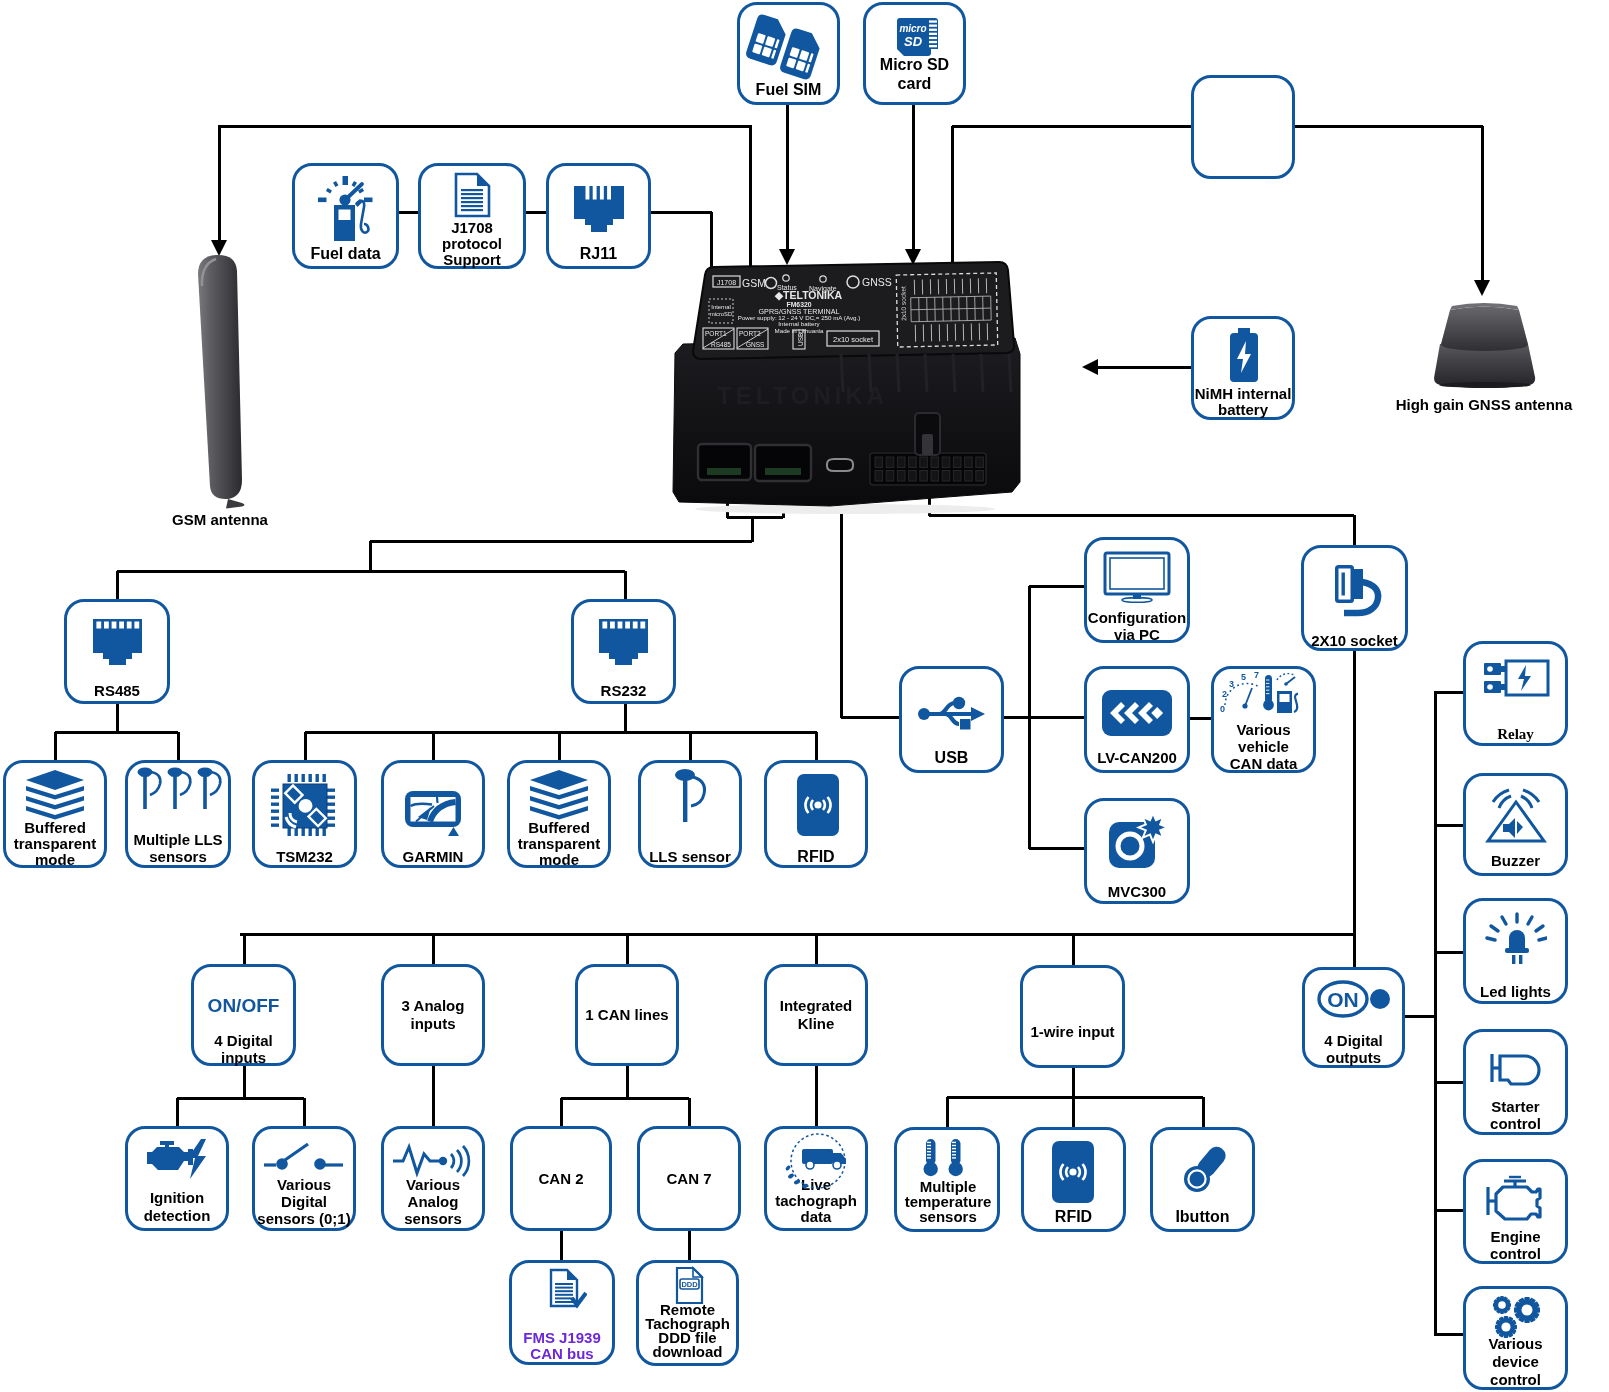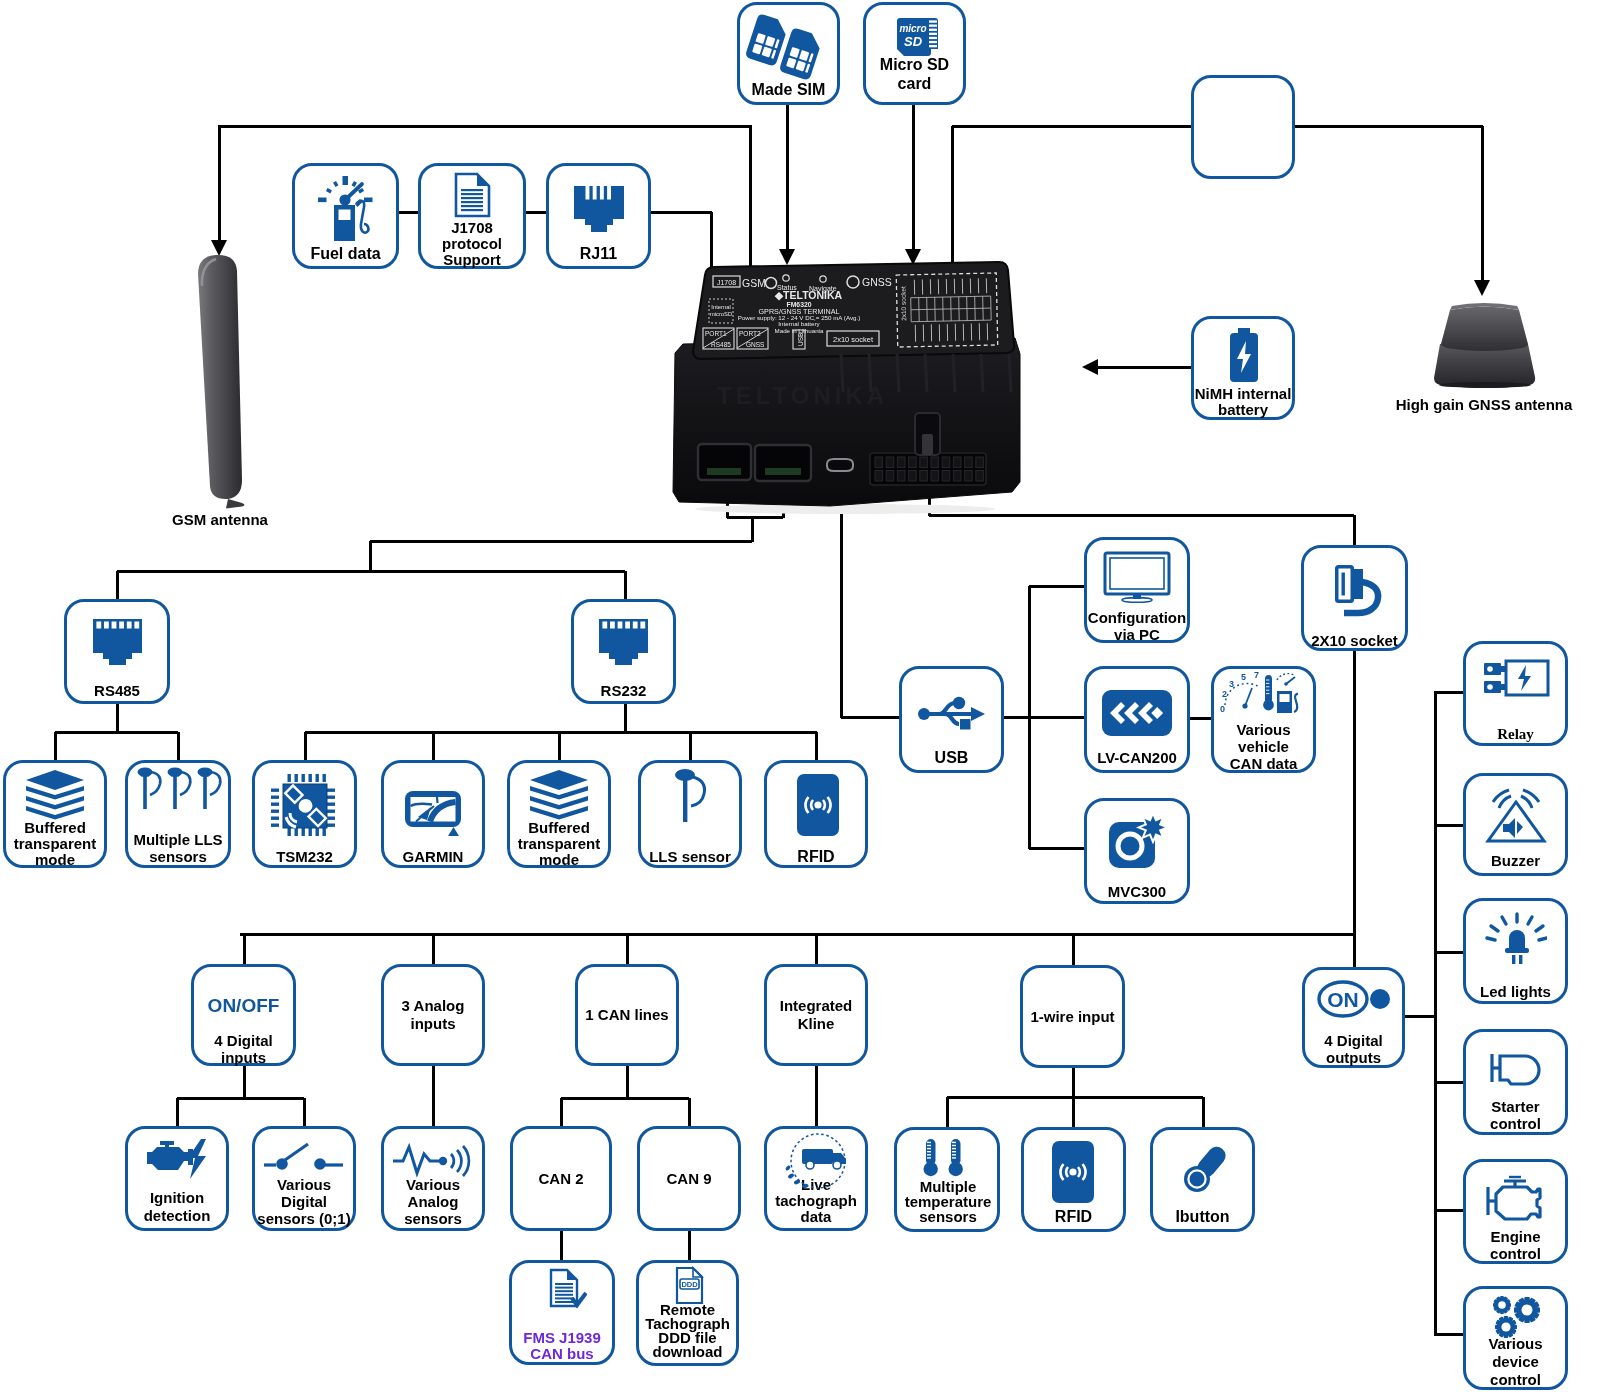--- a/index.html
+++ b/index.html
@@ -120,21 +120,21 @@
     <div class="bx" style="left:252px;top:1126px;width:104px;height:105px;border-radius:20px;"></div>
     <div class="bx" style="left:381px;top:1126px;width:104px;height:105px;border-radius:20px;"></div>
     <div class="bx" style="left:510px;top:1126px;width:102px;height:105px;border-radius:20px;"></div>
     <div class="bx" style="left:637px;top:1126px;width:104px;height:105px;border-radius:20px;"></div>
     <div class="bx" style="left:764px;top:1126px;width:104px;height:105px;border-radius:20px;"></div>
     <div class="bx" style="left:894px;top:1127px;width:106px;height:105px;border-radius:20px;"></div>
     <div class="bx" style="left:1021px;top:1127px;width:105px;height:105px;border-radius:20px;"></div>
     <div class="bx" style="left:1150px;top:1127px;width:105px;height:105px;border-radius:20px;"></div>
     <div class="bx" style="left:509px;top:1260px;width:106px;height:105px;border-radius:20px;"></div>
     <div class="bx" style="left:636px;top:1260px;width:103px;height:106px;border-radius:20px;"></div>
-    <div class="lb" style="left:737px;bottom:1293px;width:103px;font-size:16px;line-height:18px;color:#000;">Made SIM</div>
+    <div class="lb" style="left:737px;bottom:1293px;width:103px;font-size:16px;line-height:18px;color:#000;">Fuel SIM</div>
     <div class="lb" style="left:863px;bottom:1299px;width:103px;font-size:16px;line-height:19px;color:#000;">Micro SD<br>card</div>
     <div class="lb" style="left:292px;bottom:1129px;width:107px;font-size:16px;line-height:18px;color:#000;">Fuel data</div>
     <div class="lb" style="left:418px;bottom:1124px;width:108px;font-size:15px;line-height:16px;color:#000;">J1708<br>protocol<br>Support</div>
     <div class="lb" style="left:546px;bottom:1129px;width:105px;font-size:16px;line-height:18px;color:#000;">RJ11</div>
     <div class="lb" style="left:1191px;bottom:974px;width:104px;font-size:15px;line-height:16px;color:#000;">NiMH internal<br>battery</div>
     <div class="lb" style="left:64px;bottom:693px;width:106px;font-size:15px;line-height:17px;color:#000;">RS485</div>
     <div class="lb" style="left:571px;bottom:693px;width:105px;font-size:15px;line-height:17px;color:#000;">RS232</div>
     <div class="lb" style="left:3px;bottom:524px;width:104px;font-size:15px;line-height:16px;color:#000;">Buffered<br>transparent<br>mode</div>
     <div class="lb" style="left:125px;bottom:527px;width:106px;font-size:15px;line-height:17px;color:#000;">Multiple LLS<br>sensors</div>
     <div class="lb" style="left:252px;bottom:527px;width:105px;font-size:15px;line-height:17px;color:#000;">TSM232</div>
@@ -152,27 +152,27 @@
     <div class="lb" style="left:1463px;bottom:522px;width:105px;font-size:15px;line-height:18px;color:#000;">Buzzer</div>
     <div class="lb" style="left:1463px;bottom:392px;width:105px;font-size:15px;line-height:17px;color:#000;">Led lights</div>
     <div class="lb" style="left:1463px;bottom:260px;width:105px;font-size:15px;line-height:17px;color:#000;">Starter<br>control</div>
     <div class="lb" style="left:1463px;bottom:130px;width:105px;font-size:15px;line-height:17px;color:#000;">Engine<br>control</div>
     <div class="lb" style="left:1463px;bottom:3px;width:105px;font-size:15px;line-height:18px;color:#000;">Various<br>device<br>control</div>
     <div class="lb" style="left:191px;top:995px;width:105px;font-size:19px;line-height:21px;color:#11579f;">ON/OFF</div>
     <div class="lb" style="left:191px;bottom:326px;width:105px;font-size:15px;line-height:17px;color:#000;">4 Digital<br>inputs</div>
     <div class="lb cl" style="left:381px;top:964px;width:104px;height:102px;font-size:15px;line-height:18px;color:#000;">3 Analog<br>inputs</div>
     <div class="lb cl" style="left:575px;top:964px;width:104px;height:102px;font-size:15px;line-height:18px;color:#000;">1 CAN lines</div>
     <div class="lb cl" style="left:764px;top:964px;width:104px;height:102px;font-size:15px;line-height:18px;color:#000;">Integrated<br>Kline</div>
-    <div class="lb cl" style="left:1020px;top:965px;width:105px;height:103px;font-size:15px;line-height:18px;color:#000;">1-wire input</div>
+    <div class="lb cl" style="left:1020px;top:965px;width:105px;height:133px;font-size:15px;line-height:18px;color:#000;">1-wire input</div>
     <div class="lb" style="left:1302px;bottom:326px;width:103px;font-size:15px;line-height:17px;color:#000;">4 Digital<br>outputs</div>
     <div class="lb" style="left:125px;bottom:167px;width:104px;font-size:15px;line-height:18px;color:#000;">Ignition<br>detection</div>
     <div class="lb" style="left:252px;bottom:165px;width:104px;font-size:15px;line-height:17px;color:#000;">Various<br>Digital<br>sensors (0;1)</div>
     <div class="lb" style="left:381px;bottom:165px;width:104px;font-size:15px;line-height:17px;color:#000;">Various<br>Analog<br>sensors</div>
     <div class="lb cl" style="left:510px;top:1126px;width:102px;height:105px;font-size:15px;line-height:18px;color:#000;">CAN 2</div>
-    <div class="lb cl" style="left:637px;top:1126px;width:104px;height:105px;font-size:15px;line-height:18px;color:#000;">CAN 9</div>
+    <div class="lb cl" style="left:637px;top:1126px;width:104px;height:105px;font-size:15px;line-height:18px;color:#000;">CAN 7</div>
     <div class="lb" style="left:764px;bottom:167px;width:104px;font-size:15px;line-height:16px;color:#000;">Live<br>tachograph<br>data</div>
     <div class="lb" style="left:894px;bottom:168px;width:108px;font-size:15px;line-height:15px;color:#000;">Multiple<br>temperature<br>sensors</div>
     <div class="lb" style="left:1021px;bottom:166px;width:105px;font-size:16px;line-height:18px;color:#000;">RFID</div>
     <div class="lb" style="left:1150px;bottom:166px;width:105px;font-size:16px;line-height:18px;color:#000;">Ibutton</div>
     <div class="lb" style="left:509px;bottom:30px;width:106px;font-size:15px;line-height:16px;color:#6d28d9;">FMS J1939<br>CAN bus</div>
     <div class="lb" style="left:636px;bottom:33px;width:103px;font-size:15px;line-height:14px;color:#000;">Remote<br>Tachograph<br>DDD file<br>download</div>
     <div class="lb" style="left:160px;top:511px;width:120px;font-size:15px;line-height:18px;color:#000;">GSM antenna</div>
     <div class="lb" style="left:1394px;top:396px;width:180px;font-size:15px;line-height:18px;color:#000;">High gain GNSS antenna</div>
     <svg style="position:absolute;left:744px;top:8px" width="92" height="80" viewBox="0 0 92 80">
       <g transform="translate(6,8) rotate(18 17 24)">

